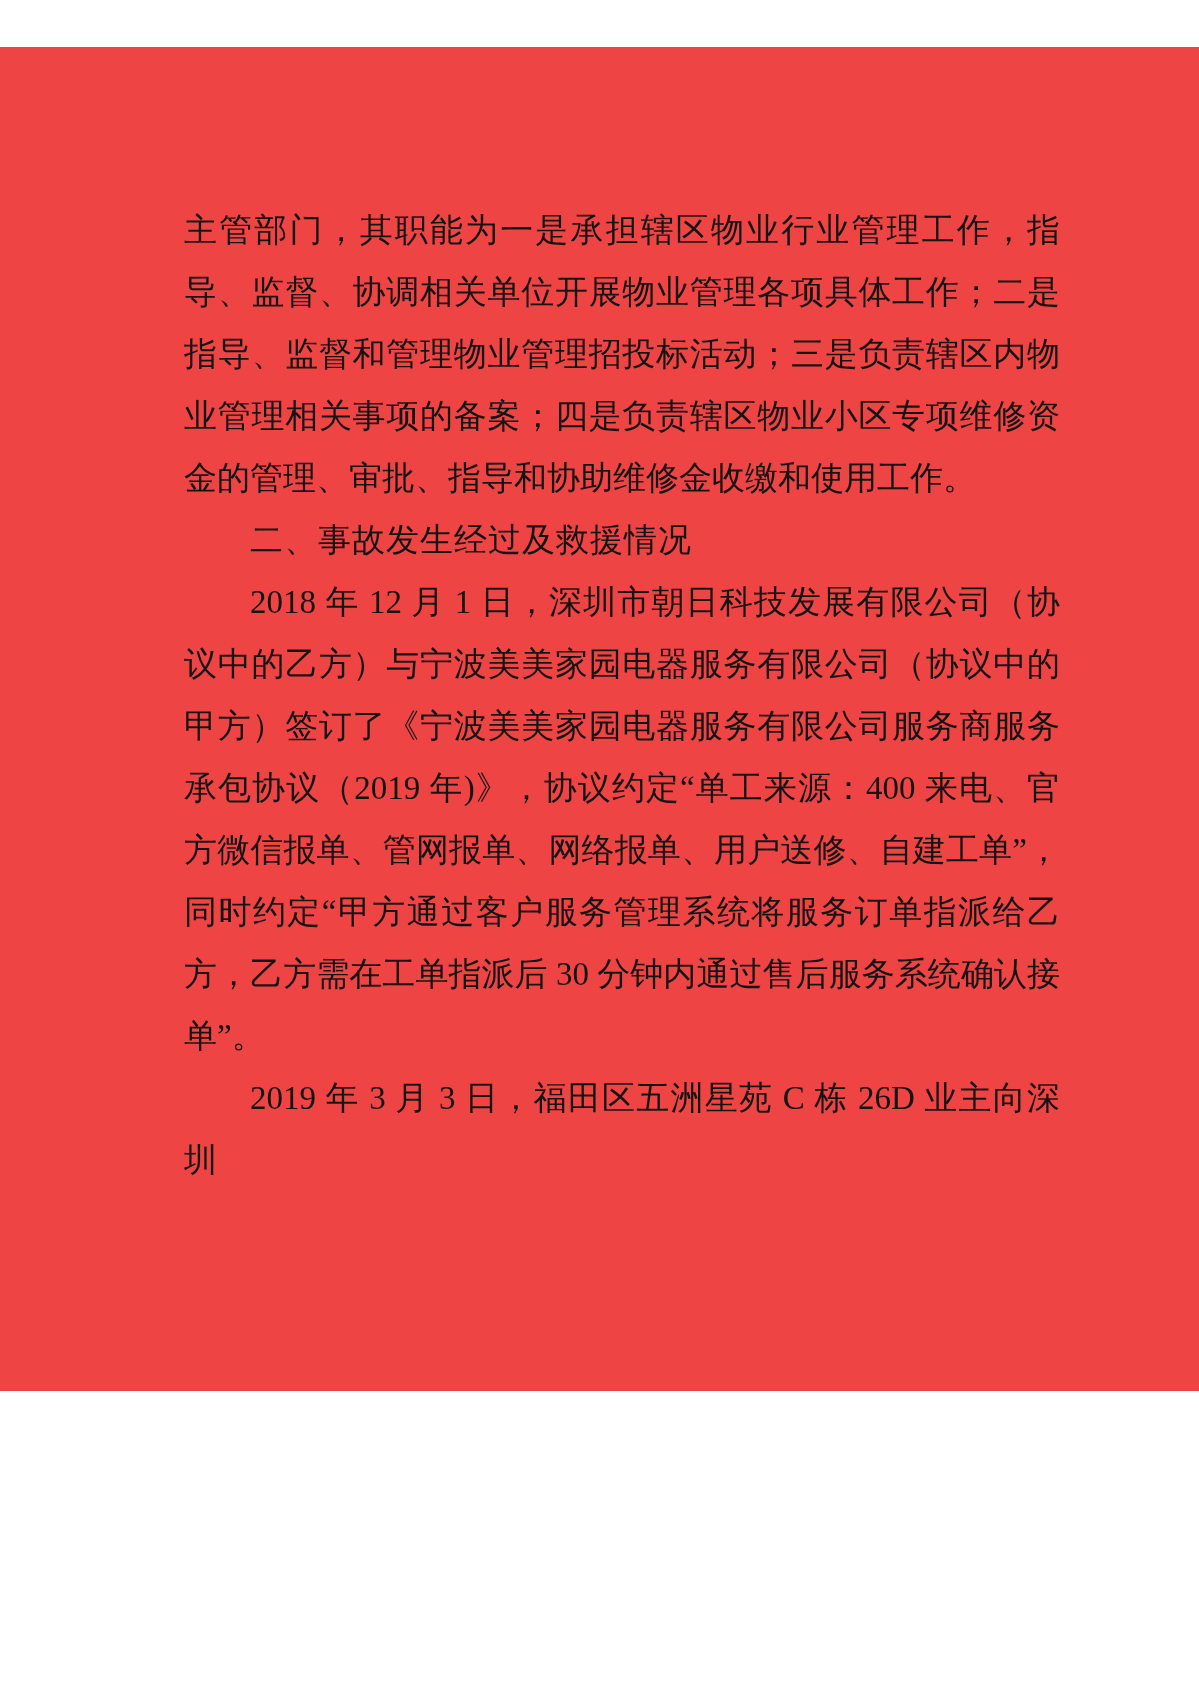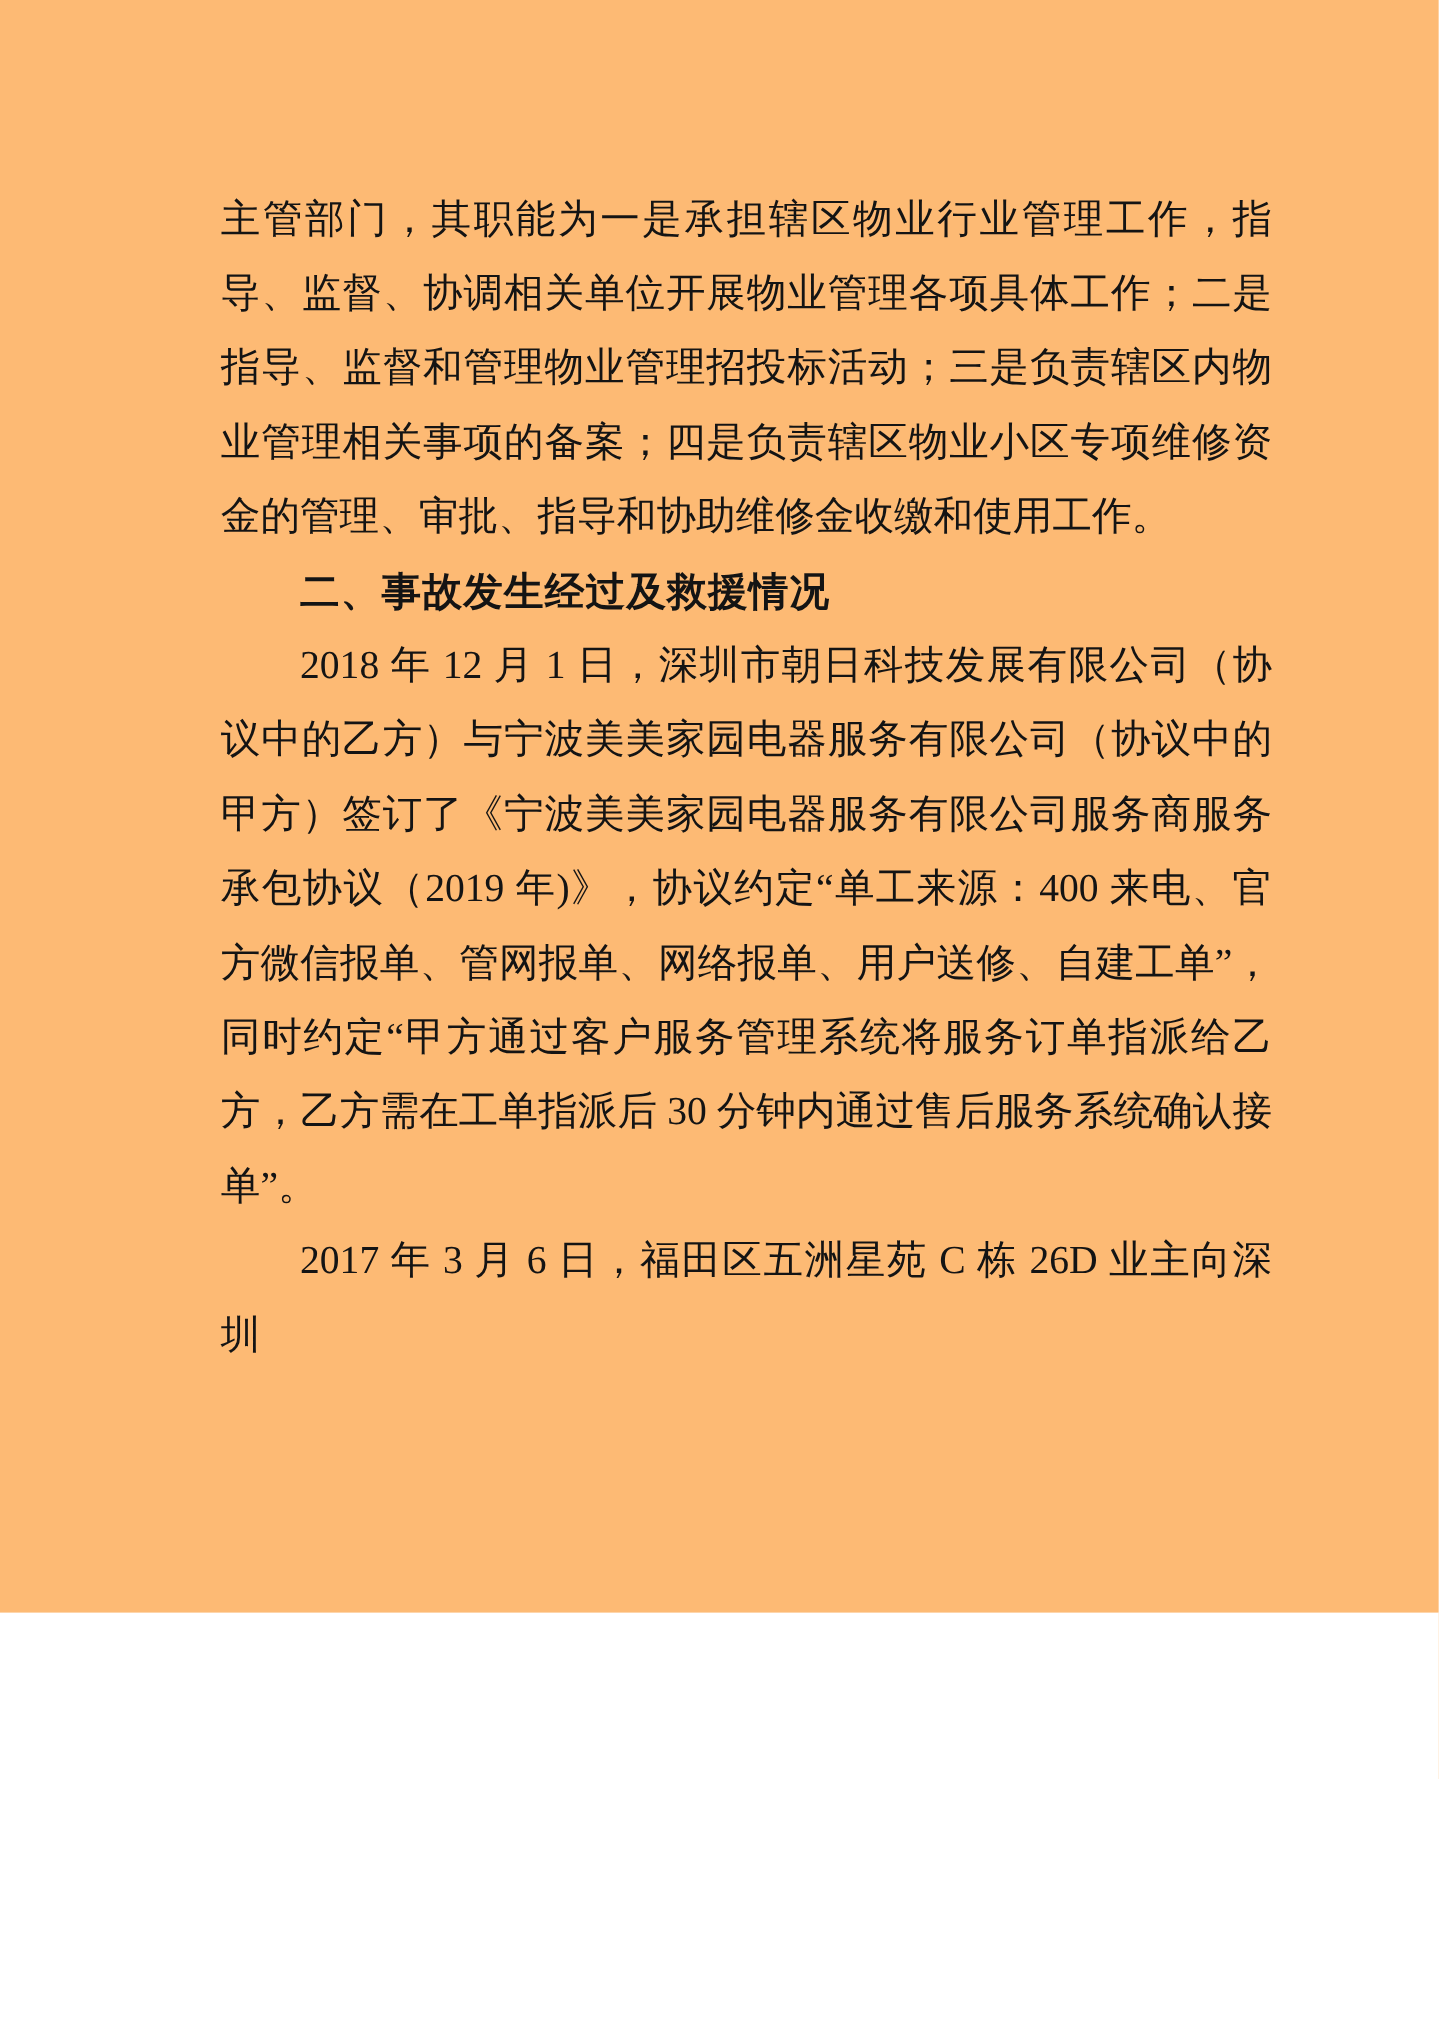--- a/index.html
+++ b/index.html
@@ -4,44 +4,45 @@
 <style>
   html, body {
     margin: 0;
     padding: 0;
     background: #ffffff;
   }
   .page {
     position: relative;
     width: 1199px;
     height: 1344px;
-    background: #fdba74;
+    background: #ef4444;
     overflow: hidden;
     font-family: "Liberation Serif", serif;
     color: #141414;
+    margin-top: 47px;
   }
   .content {
     position: absolute;
     left: 184px;
     top: 152px;
     width: 876px;
   }
   .para {
     margin: 0;
     font-size: 33px;
     line-height: 62px;
     text-align: justify;
     text-indent: 2em;
     word-break: break-all;
   }
   .para.no-indent {
     text-indent: 0;
   }
   .heading {
-    font-weight: 700;
+    font-weight: 400;
   }
   .heading.h1 {
     font-family: "Liberation Sans", sans-serif;
     letter-spacing: 1px;
   }
   .heading.h2,
   .heading.h3 {
     font-family: "Liberation Serif", serif;
   }
   .page-number {
@@ -57,16 +58,16 @@
   }
 </style>
 </head>
 <body>
 
 <div class="page">
   <div class="content">
     <p class="para no-indent">主管部门，其职能为一是承担辖区物业行业管理工作，指导、监督、协调相关单位开展物业管理各项具体工作；二是指导、监督和管理物业管理招投标活动；三是负责辖区内物业管理相关事项的备案；四是负责辖区物业小区专项维修资金的管理、审批、指导和协助维修金收缴和使用工作。</p>
     <p class="para heading h1">二、事故发生经过及救援情况</p>
     <p class="para">2018 年 12 月 1 日，深圳市朝日科技发展有限公司（协议中的乙方）与宁波美美家园电器服务有限公司（协议中的甲方）签订了《宁波美美家园电器服务有限公司服务商服务承包协议（2019 年)》，协议约定“单工来源：400 来电、官方微信报单、管网报单、网络报单、用户送修、自建工单”，同时约定“甲方通过客户服务管理系统将服务订单指派给乙方，乙方需在工单指派后 30 分钟内通过售后服务系统确认接单”。</p>
-    <p class="para">2017 年 3 月 6 日，福田区五洲星苑 C 栋 26D 业主向深圳</p>
+    <p class="para">2019 年 3 月 3 日，福田区五洲星苑 C 栋 26D 业主向深圳</p>
   </div>
   <div class="page-number">4</div>
 </div>
 
 </body></html>

